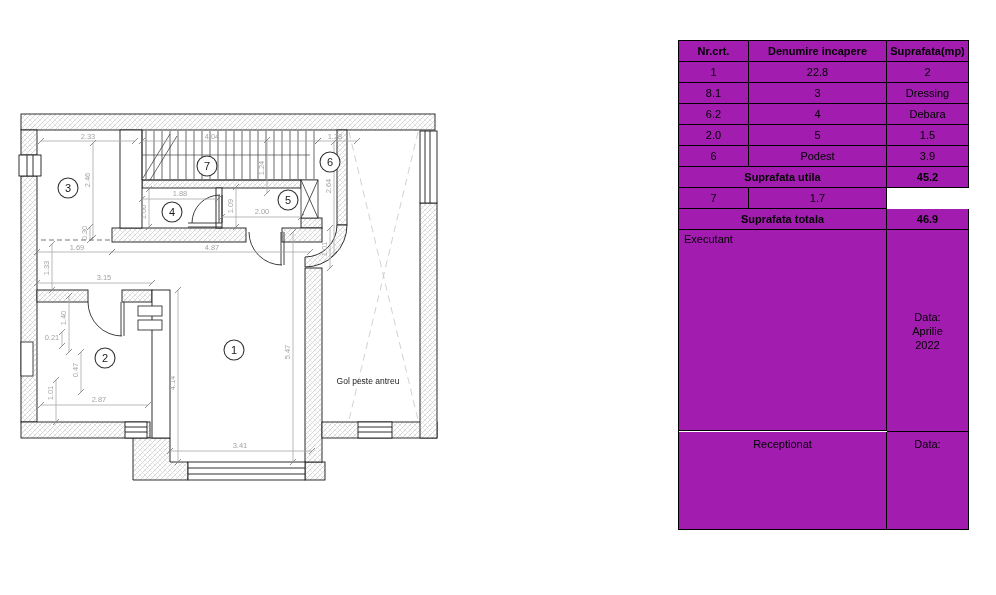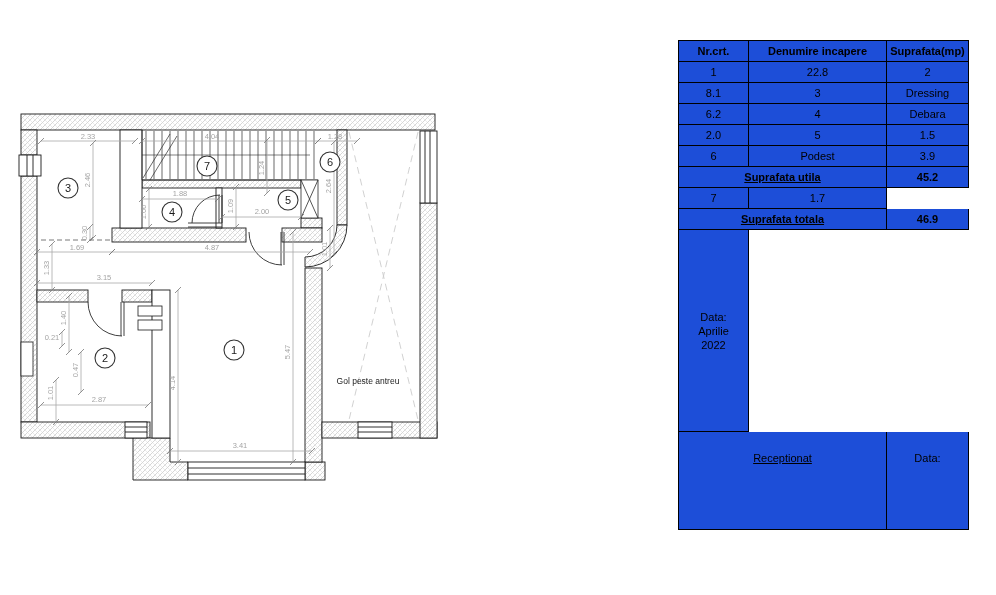--- a/index.html
+++ b/index.html
@@ -3,27 +3,27 @@
 <meta charset="utf-8">
 <style>
   html,body{margin:0;padding:0;background:#fff;}
   .page{position:relative;width:996px;height:595px;background:#ffffff;overflow:hidden;
         font-family:"Liberation Sans",sans-serif;color:#000;}
   .plan-svg{position:absolute;left:0;top:0;}
   .area-table{position:absolute;left:678px;top:40px;display:grid;
       grid-template-columns:70px 138px 82px;border-top:1px solid #000;border-left:1px solid #000;
       font-size:11px;background:#fff;}
   .tc{border-right:1px solid #000;border-bottom:1px solid #000;height:20px;
-      display:flex;align-items:center;justify-content:center;background:#1d4ed8;box-sizing:content-box;}
+      display:flex;align-items:center;justify-content:center;background:#a21caf;box-sizing:content-box;}
   .th{font-weight:bold;}
-  .span2{grid-column:1/3;text-decoration:underline;}
+  .span2{grid-column:1/3;}
   .exec{height:201px;align-items:flex-start;justify-content:flex-start;
         padding:3px 5px;box-sizing:border-box;width:100%;}
   .execdata{height:201px;flex-direction:column;justify-content:center;line-height:14px;text-align:center;}
-  .recv{height:98px;align-items:flex-start;padding-top:20px;box-sizing:border-box;}
+  .recv{height:98px;align-items:flex-start;padding-top:6px;box-sizing:border-box;}
   text{font-family:"Liberation Sans",sans-serif;}
   .dimtxt{fill:#a4a4a4;font-size:7.5px;}
   .roomnum{fill:#1a1a1a;font-size:11px;}
   .goltxt{fill:#222;font-size:8.5px;}
 </style>
 </head>
 <body>
 
 <div class="page">
 
@@ -285,20 +285,21 @@
       <div class="tc ">1.5</div>
       <div class="tc ">6</div>
       <div class="tc ">Podest</div>
       <div class="tc ">3.9</div>
       <div class="tc th span2">Suprafata utila</div>
       <div class="tc th">45.2</div>
       <div class="tc ">7</div>
       <div class="tc ">1.7</div>
       <div class="tc th span2">Suprafata totala</div>
       <div class="tc th">46.9</div>
+      <div class="tc span2 exec">Executant</div>
       <div class="tc execdata">
         <div>Data:</div>
         <div>Aprilie</div>
         <div>2022</div>
       </div>
       <div class="tc span2 recv">Receptionat</div>
       <div class="tc recv">Data:</div>
     </div>
 
 </div>

